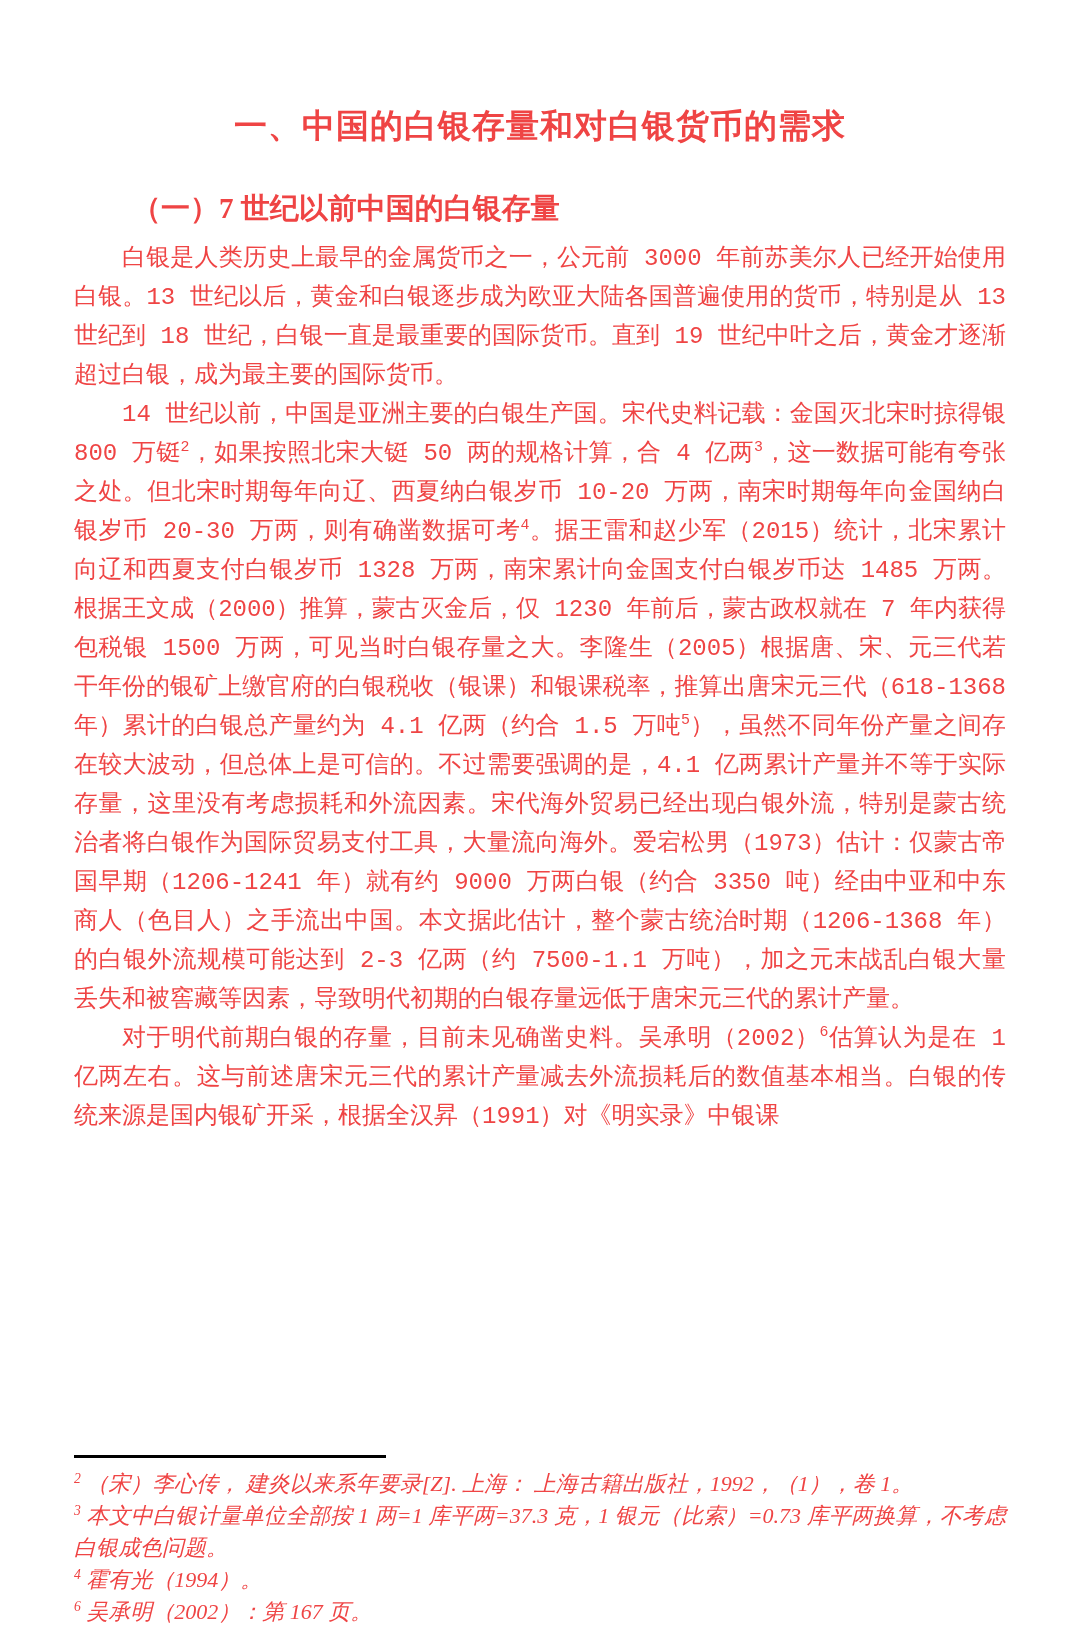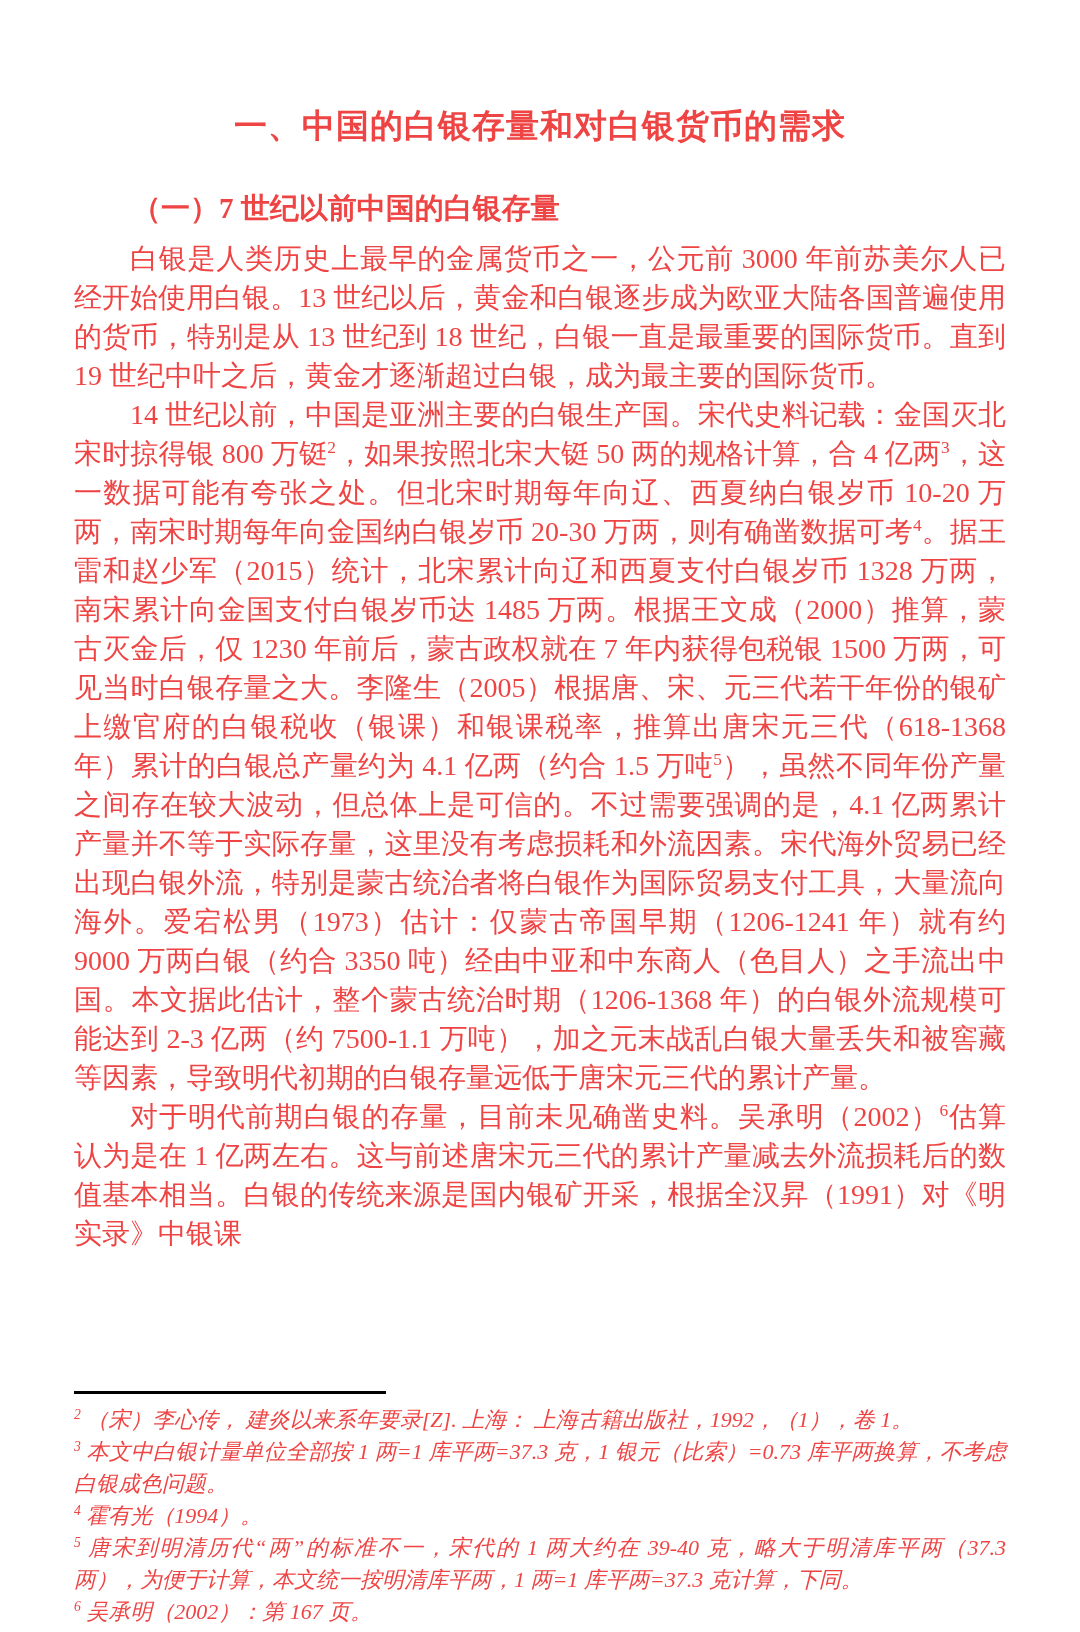--- a/index.html
+++ b/index.html
@@ -28,25 +28,26 @@
     margin: 0 0 40px 0;
     letter-spacing: 1px;
   }
   .section-heading {
     font-size: 29px;
     font-weight: bold;
     margin: 0 0 10px 0;
     padding-left: 58px;
   }
   .body-para {
-    font-size: 28px;
+    font-size: 24px;
     line-height: 39px;
     text-align: justify;
     text-indent: 2em;
     margin: 0;
+    font-family: Liberation Mono, monospace;
   }
   .body-para sup, .footnote sup {
     font-size: 0.62em;
     line-height: 0;
   }
   .footnote-area {
     position: absolute;
     left: 74px;
     right: 74px;
     bottom: 52px;
@@ -86,19 +87,18 @@
         <p class="body-para">对于明代前期白银的存量，目前未见确凿史料。吴承明（2002）<sup>6</sup>估算认为是在 1 亿两左右。这与前述唐宋元三代的累计产量减去外流损耗后的数值基本相当。白银的传统来源是国内银矿开采，根据全汉昇（1991）对《明实录》中银课</p>
       </div>
   </div>
 
   <div class="footnote-area">
     <hr class="footnote-separator">
     <div>
         <p class="footnote"><sup>2</sup> （宋）李心传， 建炎以来系年要录[Z]. 上海： 上海古籍出版社，1992，（1），卷 1。</p>
         <p class="footnote"><sup>3</sup> 本文中白银计量单位全部按 1 两=1 库平两=37.3 克，1 银元（比索）=0.73 库平两换算，不考虑白银成色问题。</p>
         <p class="footnote"><sup>4</sup> 霍有光（1994）。</p>
-        <p class="footnote"><sup>5</sup> 唐宋到明清历代“两”的标准不一，宋代的 1 两大约在 39-40 克，略大于明清库平两（37.3 两），为便于计算，本文统一按明清库平两，1 两=1 库平两=37.3 克计算，下同。</p>
         <p class="footnote"><sup>6</sup> 吴承明（2002）：第 167 页。</p>
       </div>
   </div>
 
   <div class="page-number">2</div>
 </div>
 
 </body></html>

